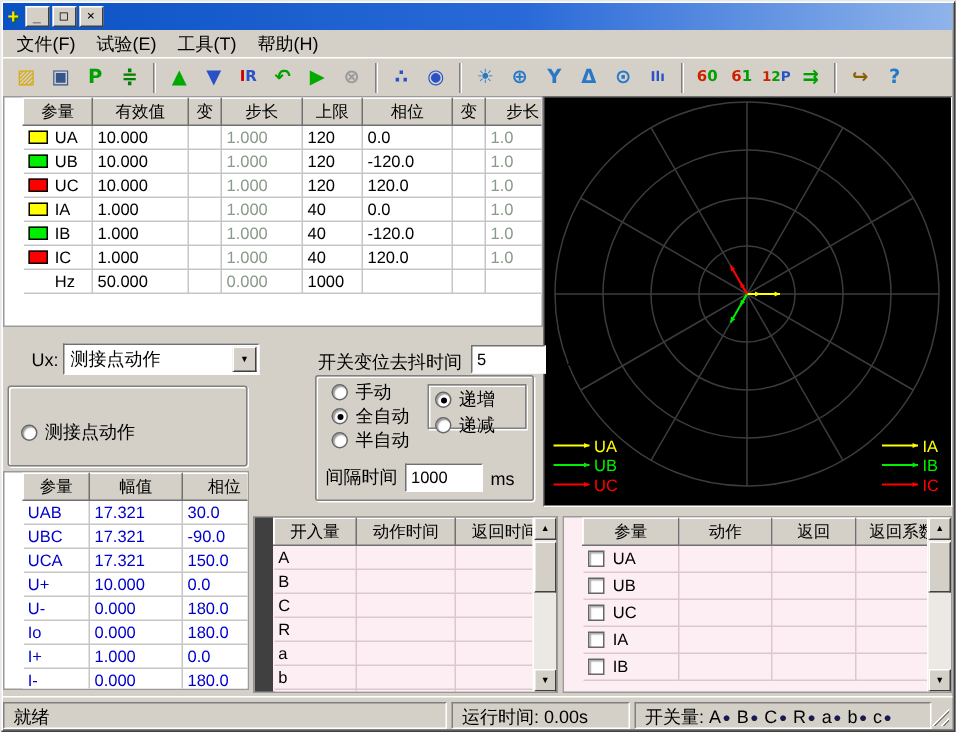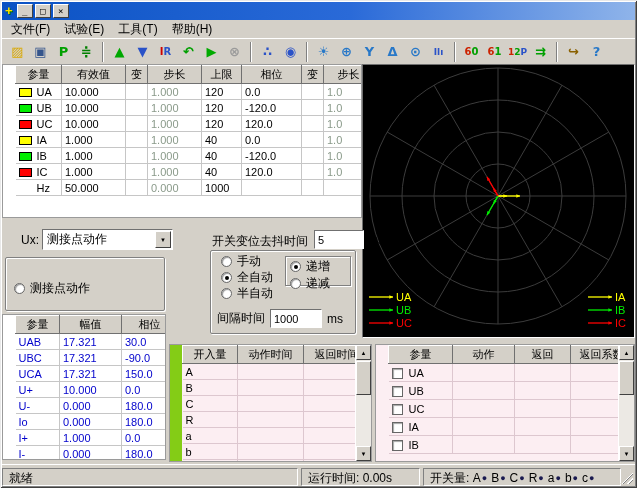--- a/index.html
+++ b/index.html
@@ -76,21 +76,21 @@
     box-shadow:inset 1px 1px 1px rgba(0,0,0,.4);position:relative;}
   .radio.checked::after{content:"";position:absolute;left:3px;top:3px;width:4px;height:4px;border-radius:50%;background:#000;}
   .g1 .radio-row{margin-top:22px;}
   .g2-radios{position:absolute;left:2px;top:2px;}
   .g2-radios .radio-row{height:15px;margin-top:1px;}
   .g3 .radio-row{height:15px;margin:2px 0 0 4px;}
   .interval-row{position:absolute;left:6px;top:58px;display:flex;align-items:center;gap:5px;}
   .interval-row input{width:52px;}
   
   #calc-wrap{left:2px;top:314px;width:164px;height:146px;}
-  #switch-wrap{left:169px;top:344px;width:203px;height:118px;background:#84cc16;}
+  #switch-wrap{left:169px;top:344px;width:203px;height:118px;background:#404040;}
   #action-wrap{left:375px;top:344px;width:260px;height:118px;background:#fceef2;}
   
   .statusbar{position:absolute;left:2px;top:464px;width:633px;height:22px;display:flex;gap:3px;
     padding-top:3px;border-top:1px solid #fff;}
   .sb-panel{border:1px solid;border-color:#808080 #fff #fff #808080;padding:1px 6px;height:18px;
     white-space:nowrap;overflow:hidden;font-size:12px;}
   .sb1{width:296px;} .sb2{width:119px;} .sb3{flex:1;margin-right:14px;}
   .sb-dot{font-size:9px;margin:0 4px 0 1px;vertical-align:1px;}
   .grip{position:absolute;right:2px;bottom:2px;width:13px;height:13px;
     background:repeating-linear-gradient(135deg,#d4d0c8 0 2px,#fff 2px 3px,#808080 3px 4px);

